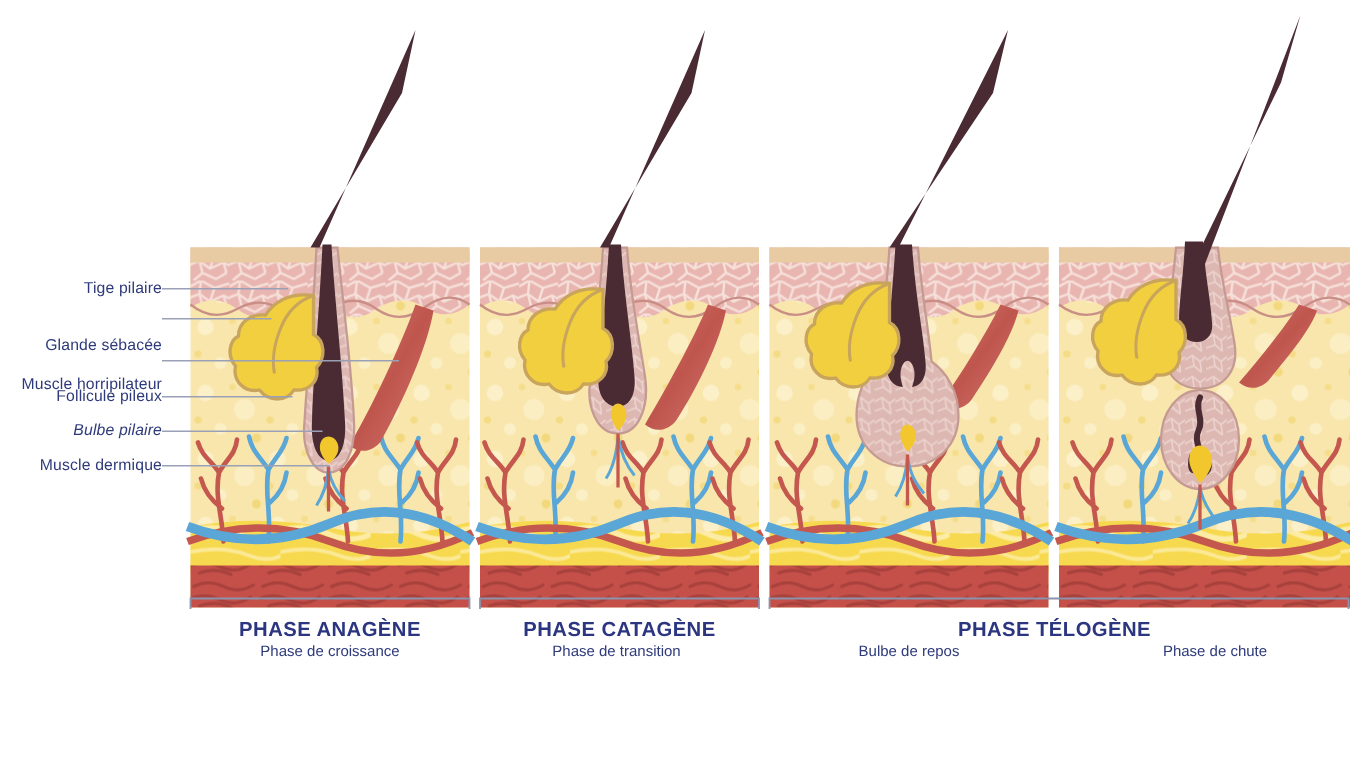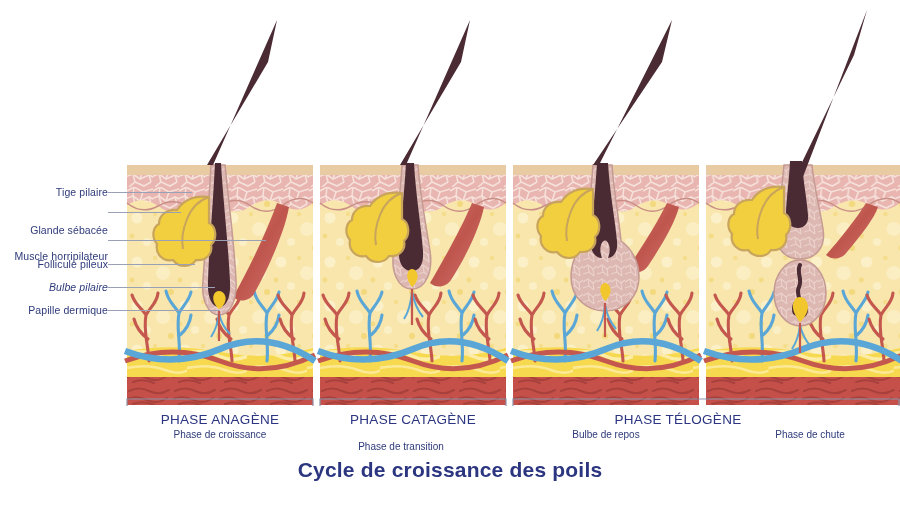--- a/index.html
+++ b/index.html
@@ -3,21 +3,21 @@
 <meta charset="utf-8">
 <style>
   html,body{margin:0;padding:0;background:#ffffff;}
   body{width:900px;height:505px;position:relative;overflow:hidden;
        font-family:"Liberation Sans","DejaVu Sans",sans-serif;}
   #stage{position:absolute;left:0;top:0;width:900px;height:505px;}
   .lbl{position:absolute;text-align:right;color:#2e3a7a;font-size:10.5px;
        letter-spacing:.1px;white-space:nowrap;}
   .leader{position:absolute;height:1px;background:#9aa0b5;}
   .phase-title{position:absolute;text-align:center;color:#2b3580;
-       font-size:13.5px;font-weight:normal;letter-spacing:.3px;white-space:nowrap;}
+       font-size:13.5px;font-weight:bold;letter-spacing:.3px;white-space:nowrap;}
   .phase-sub{position:absolute;text-align:center;color:#2e3a7a;
        font-size:10px;white-space:nowrap;}
   #maintitle{position:absolute;left:0;top:458px;width:900px;text-align:center;
        color:#2b3580;font-size:21px;font-weight:bold;letter-spacing:.2px;}
 </style>
 </head>
 <body>
 
 <div id="stage">
 
@@ -292,31 +292,30 @@
 
     <div class="lbl" style="right:792px;top:250px;">Muscle horripilateur</div>
     <div class="leader" style="left:108px;top:240px;width:158px;"></div>
 
     <div class="lbl" style="right:792px;top:258px;padding-left:20px;">Follicule pileux</div>
     <div class="leader" style="left:108px;top:264px;width:87px;"></div>
 
     <div class="lbl" style="right:792px;top:281px;font-style:italic;">Bulbe pilaire</div>
     <div class="leader" style="left:108px;top:287px;width:107px;"></div>
 
-    <div class="lbl" style="right:792px;top:304px;">Papille dermique</div>
+    <div class="lbl" style="right:792px;top:304px;">Muscle dermique</div>
     <div class="leader" style="left:108px;top:310px;width:112px;"></div>
   </div>
 
   
   <div>
     <div class="phase-title" style="left:120px;top:412px;width:200px;">PHASE ANAGÈNE</div>
     <div class="phase-sub" style="left:120px;top:429px;width:200px;">Phase de croissance</div>
 
     <div class="phase-title" style="left:313px;top:412px;width:200px;text-align:center;">PHASE CATAGÈNE</div>
-    <div class="phase-sub" style="left:301px;top:429px;width:200px;margin-top:12px;">Phase de transition</div>
-
-    <div class="phase-title" style="left:578px;top:412px;width:200px;">PHASE TÉLOGÈNE</div>
+    <div class="phase-sub" style="left:311px;top:429px;width:200px;">Phase de transition</div>
+
+    <div class="phase-title" style="left:603px;top:412px;width:200px;">PHASE TÉLOGÈNE</div>
     <div class="phase-sub" style="left:506px;top:429px;width:200px;">Bulbe de repos</div>
     <div class="phase-sub" style="left:710px;top:429px;width:200px;">Phase de chute</div>
   </div>
 
-  <div id="maintitle">Cycle de croissance des poils</div>
 </div>
 
 </body></html>

